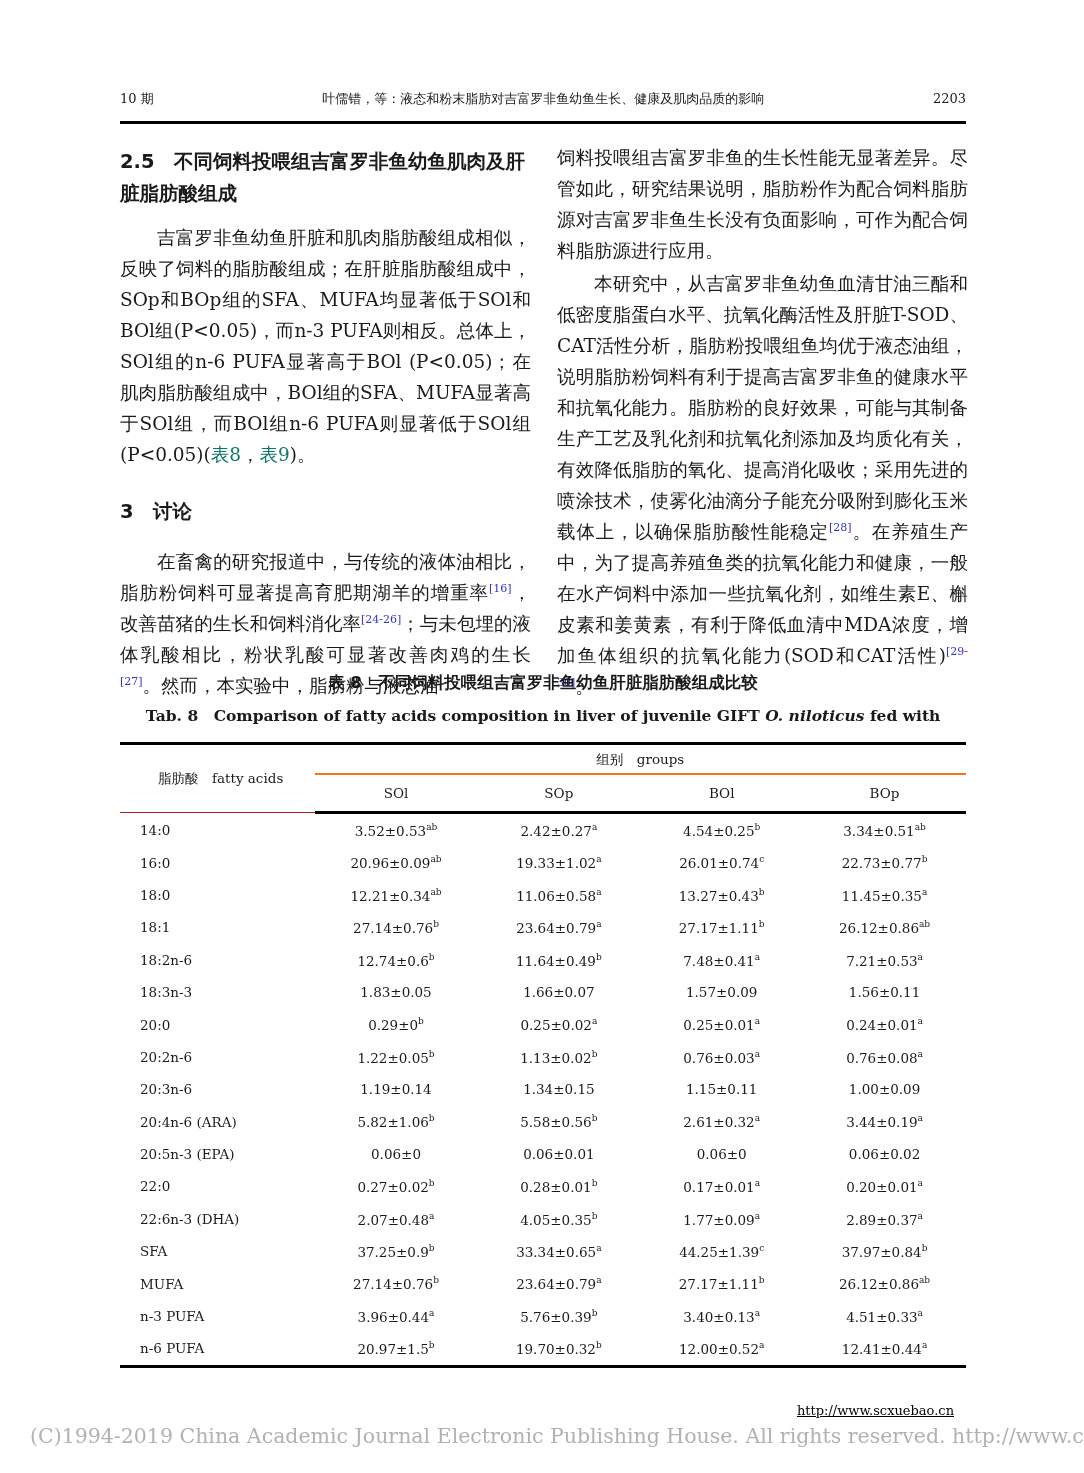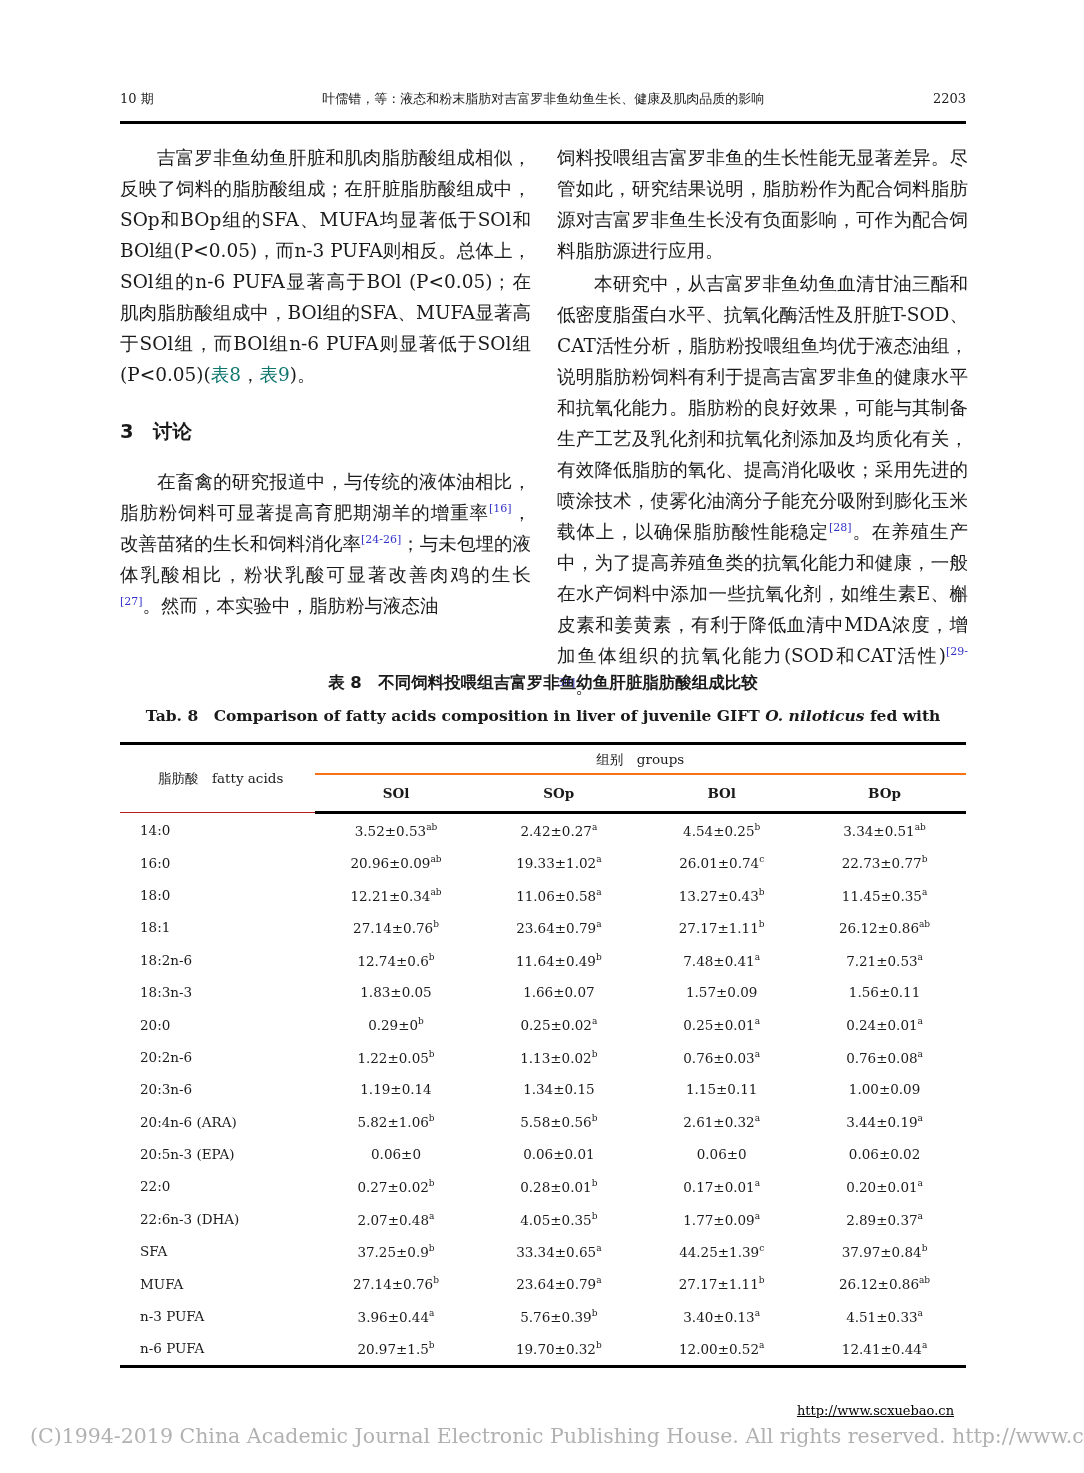--- a/index.html
+++ b/index.html
@@ -30,21 +30,21 @@
   .t-title-en{text-align:center;font-weight:bold;font-size:15.5px;line-height:26px;}
   .t-title-en .it{font-style:italic;}
   .t-title-row2{position:relative;text-align:center;font-weight:bold;font-size:15.5px;margin-top:8px;}
   .unit{position:absolute;right:2px;top:2px;font-weight:normal;font-size:14px;}
   table.datatable{width:100%;border-collapse:collapse;table-layout:fixed;margin-top:13px;
                   font-size:13.5px;border-top:3px solid #000;border-bottom:3px solid #000;}
   table.datatable col.c0{width:23%;}
   table.datatable col.cx{width:19.25%;}
   .gr-head{font-weight:normal;text-align:center;padding:6px 0 4px 0;border-bottom:2px solid #f97316;}
   .fa-head{font-weight:normal;text-align:left;padding-left:38px;vertical-align:middle;}
-  .sub-head th{font-weight:bold;text-align:center;height:34px;border-bottom:3px solid #000;margin-top:44px;}
+  .sub-head th{font-weight:normal;text-align:center;height:34px;border-bottom:3px solid #000;margin-top:44px;}
   .fa-head{border-bottom:1px solid #b91c1c;}
   tbody td{height:32.4px;text-align:center;vertical-align:middle;padding:0;}
   tbody td.fa{text-align:left;padding-left:20px;}
   tbody sup{font-size:9px;margin-top:7px;}
 
   
   .site-link{position:absolute;top:1403px;right:130px;font-size:13px;color:#000000;
              text-decoration:underline;cursor:pointer;font-family:"DejaVu Serif","Liberation Serif",serif;}
   .watermark{position:absolute;top:1424px;left:30px;width:920px;font-size:20.5px;
              color:#b1b1b1;white-space:nowrap;}
@@ -56,20 +56,21 @@
 
   <div class="runhead">
     <span>10 期</span>
     <span class="mid">叶儒错，等：液态和粉末脂肪对吉富罗非鱼幼鱼生长、健康及肌肉品质的影响</span>
     <span>2203</span>
   </div>
   <div class="head-rule"></div>
 
   <div class="columns">
     <div class="col">
+      <div class="sec-heading">2.5　不同饲料投喂组吉富罗非鱼幼鱼肌肉及肝脏脂肪酸组成</div>
       <p class="para indent"><span>吉富罗非鱼幼鱼肝脏和肌肉脂肪酸组成相似，反映了饲料的脂肪酸组成；在肝脏脂肪酸组成中，SOp和BOp组的SFA、MUFA均显著低于SOl和BOl组(P&lt;0.05)，而n-3 PUFA则相反。总体上，SOl组的n-6 PUFA显著高于BOl (P&lt;0.05)；在肌肉脂肪酸组成中，BOl组的SFA、MUFA显著高于SOl组，而BOl组n-6 PUFA则显著低于SOl组(P&lt;0.05)(</span><a class="tlink">表8</a><span>，</span><a class="tlink">表9</a><span>)。</span></p>
 
       <div class="sec-heading h3">3　讨论</div>
       <p class="para indent"><span>在畜禽的研究报道中，与传统的液体油相比，脂肪粉饲料可显著提高育肥期湖羊的增重率</span><sup class="ref">[16]</sup><span>，改善苗猪的生长和饲料消化率</span><sup class="ref">[24-26]</sup><span>；与未包埋的液体乳酸相比，粉状乳酸可显著改善肉鸡的生长</span><sup class="ref">[27]</sup><span>。然而，本实验中，脂肪粉与液态油</span></p>
     </div>
 
     <div class="col">
       <p class="para">饲料投喂组吉富罗非鱼的生长性能无显著差异。尽管如此，研究结果说明，脂肪粉作为配合饲料脂肪源对吉富罗非鱼生长没有负面影响，可作为配合饲料脂肪源进行应用。</p>
       <p class="para indent"><span>本研究中，从吉富罗非鱼幼鱼血清甘油三酯和低密度脂蛋白水平、抗氧化酶活性及肝脏T-SOD、CAT活性分析，脂肪粉投喂组鱼均优于液态油组，说明脂肪粉饲料有利于提高吉富罗非鱼的健康水平和抗氧化能力。脂肪粉的良好效果，可能与其制备生产工艺及乳化剂和抗氧化剂添加及均质化有关，有效降低脂肪的氧化、提高消化吸收；采用先进的喷涂技术，使雾化油滴分子能充分吸附到膨化玉米载体上，以确保脂肪酸性能稳定</span><sup class="ref">[28]</sup><span>。在养殖生产中，为了提高养殖鱼类的抗氧化能力和健康，一般在水产饲料中添加一些抗氧化剂，如维生素E、槲皮素和姜黄素，有利于降低血清中MDA浓度，增加鱼体组织的抗氧化能力(SOD和CAT活性)</span><sup class="ref">[29-30]</sup><span>。</span></p>
     </div>

